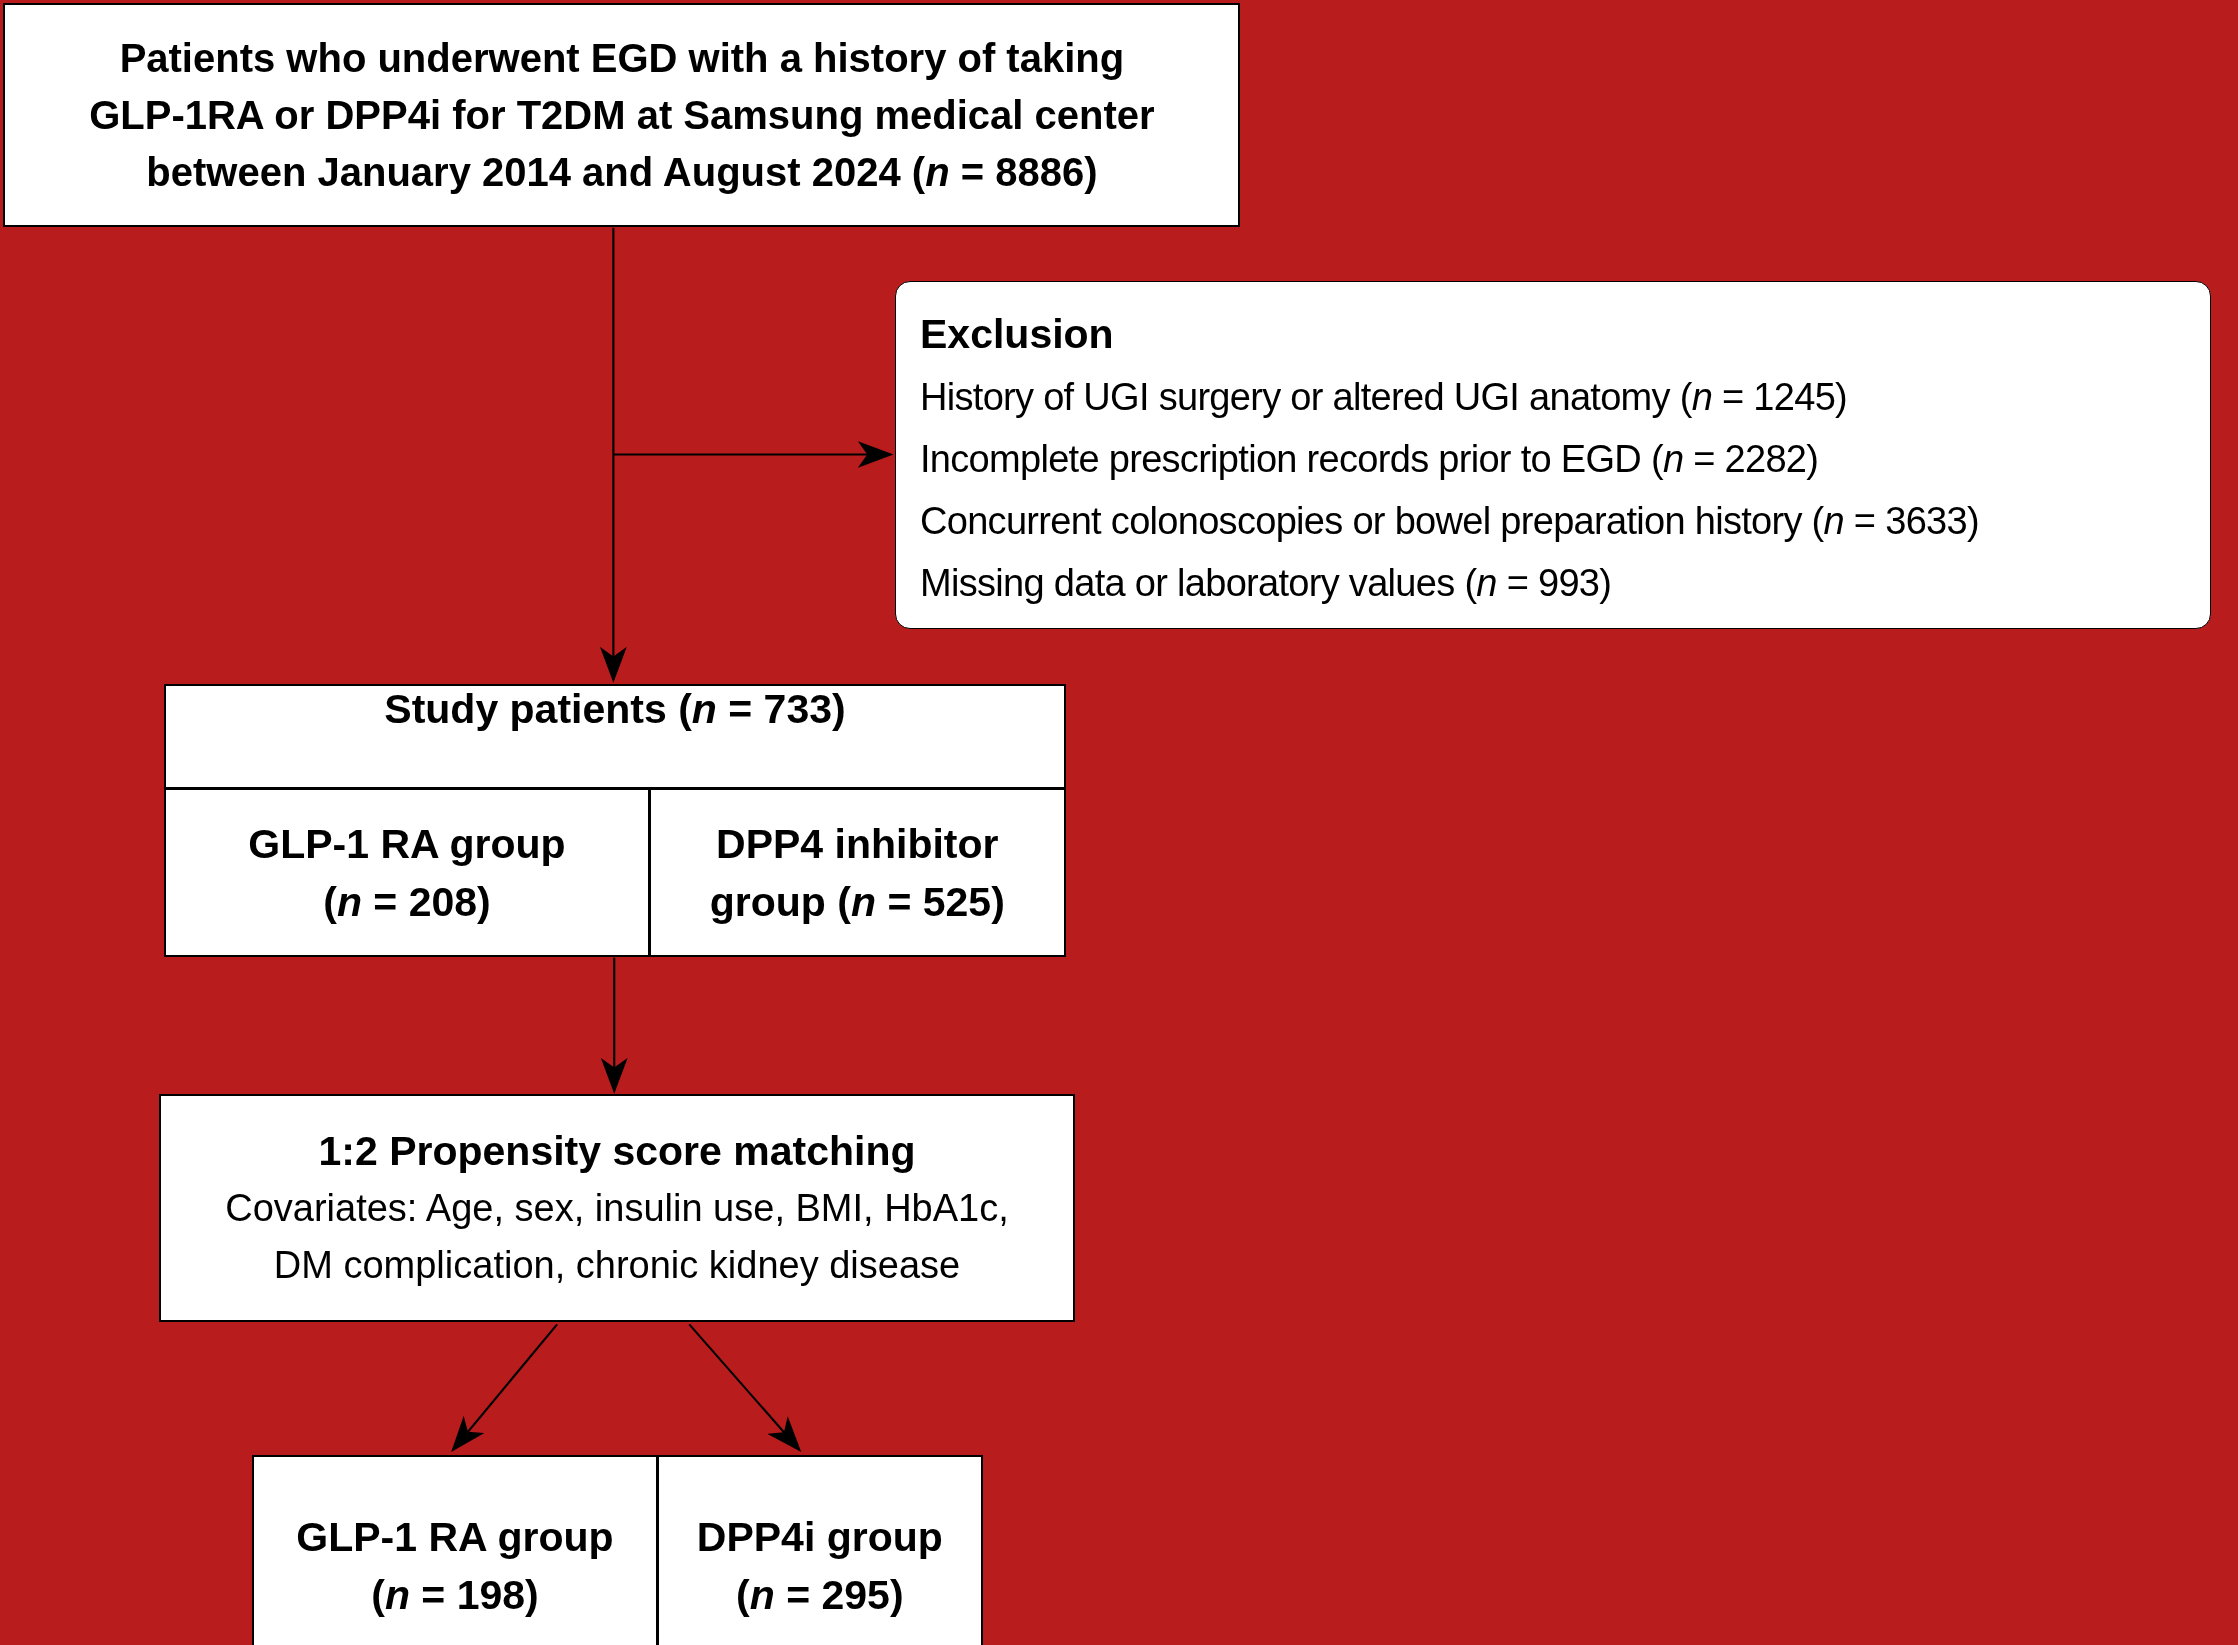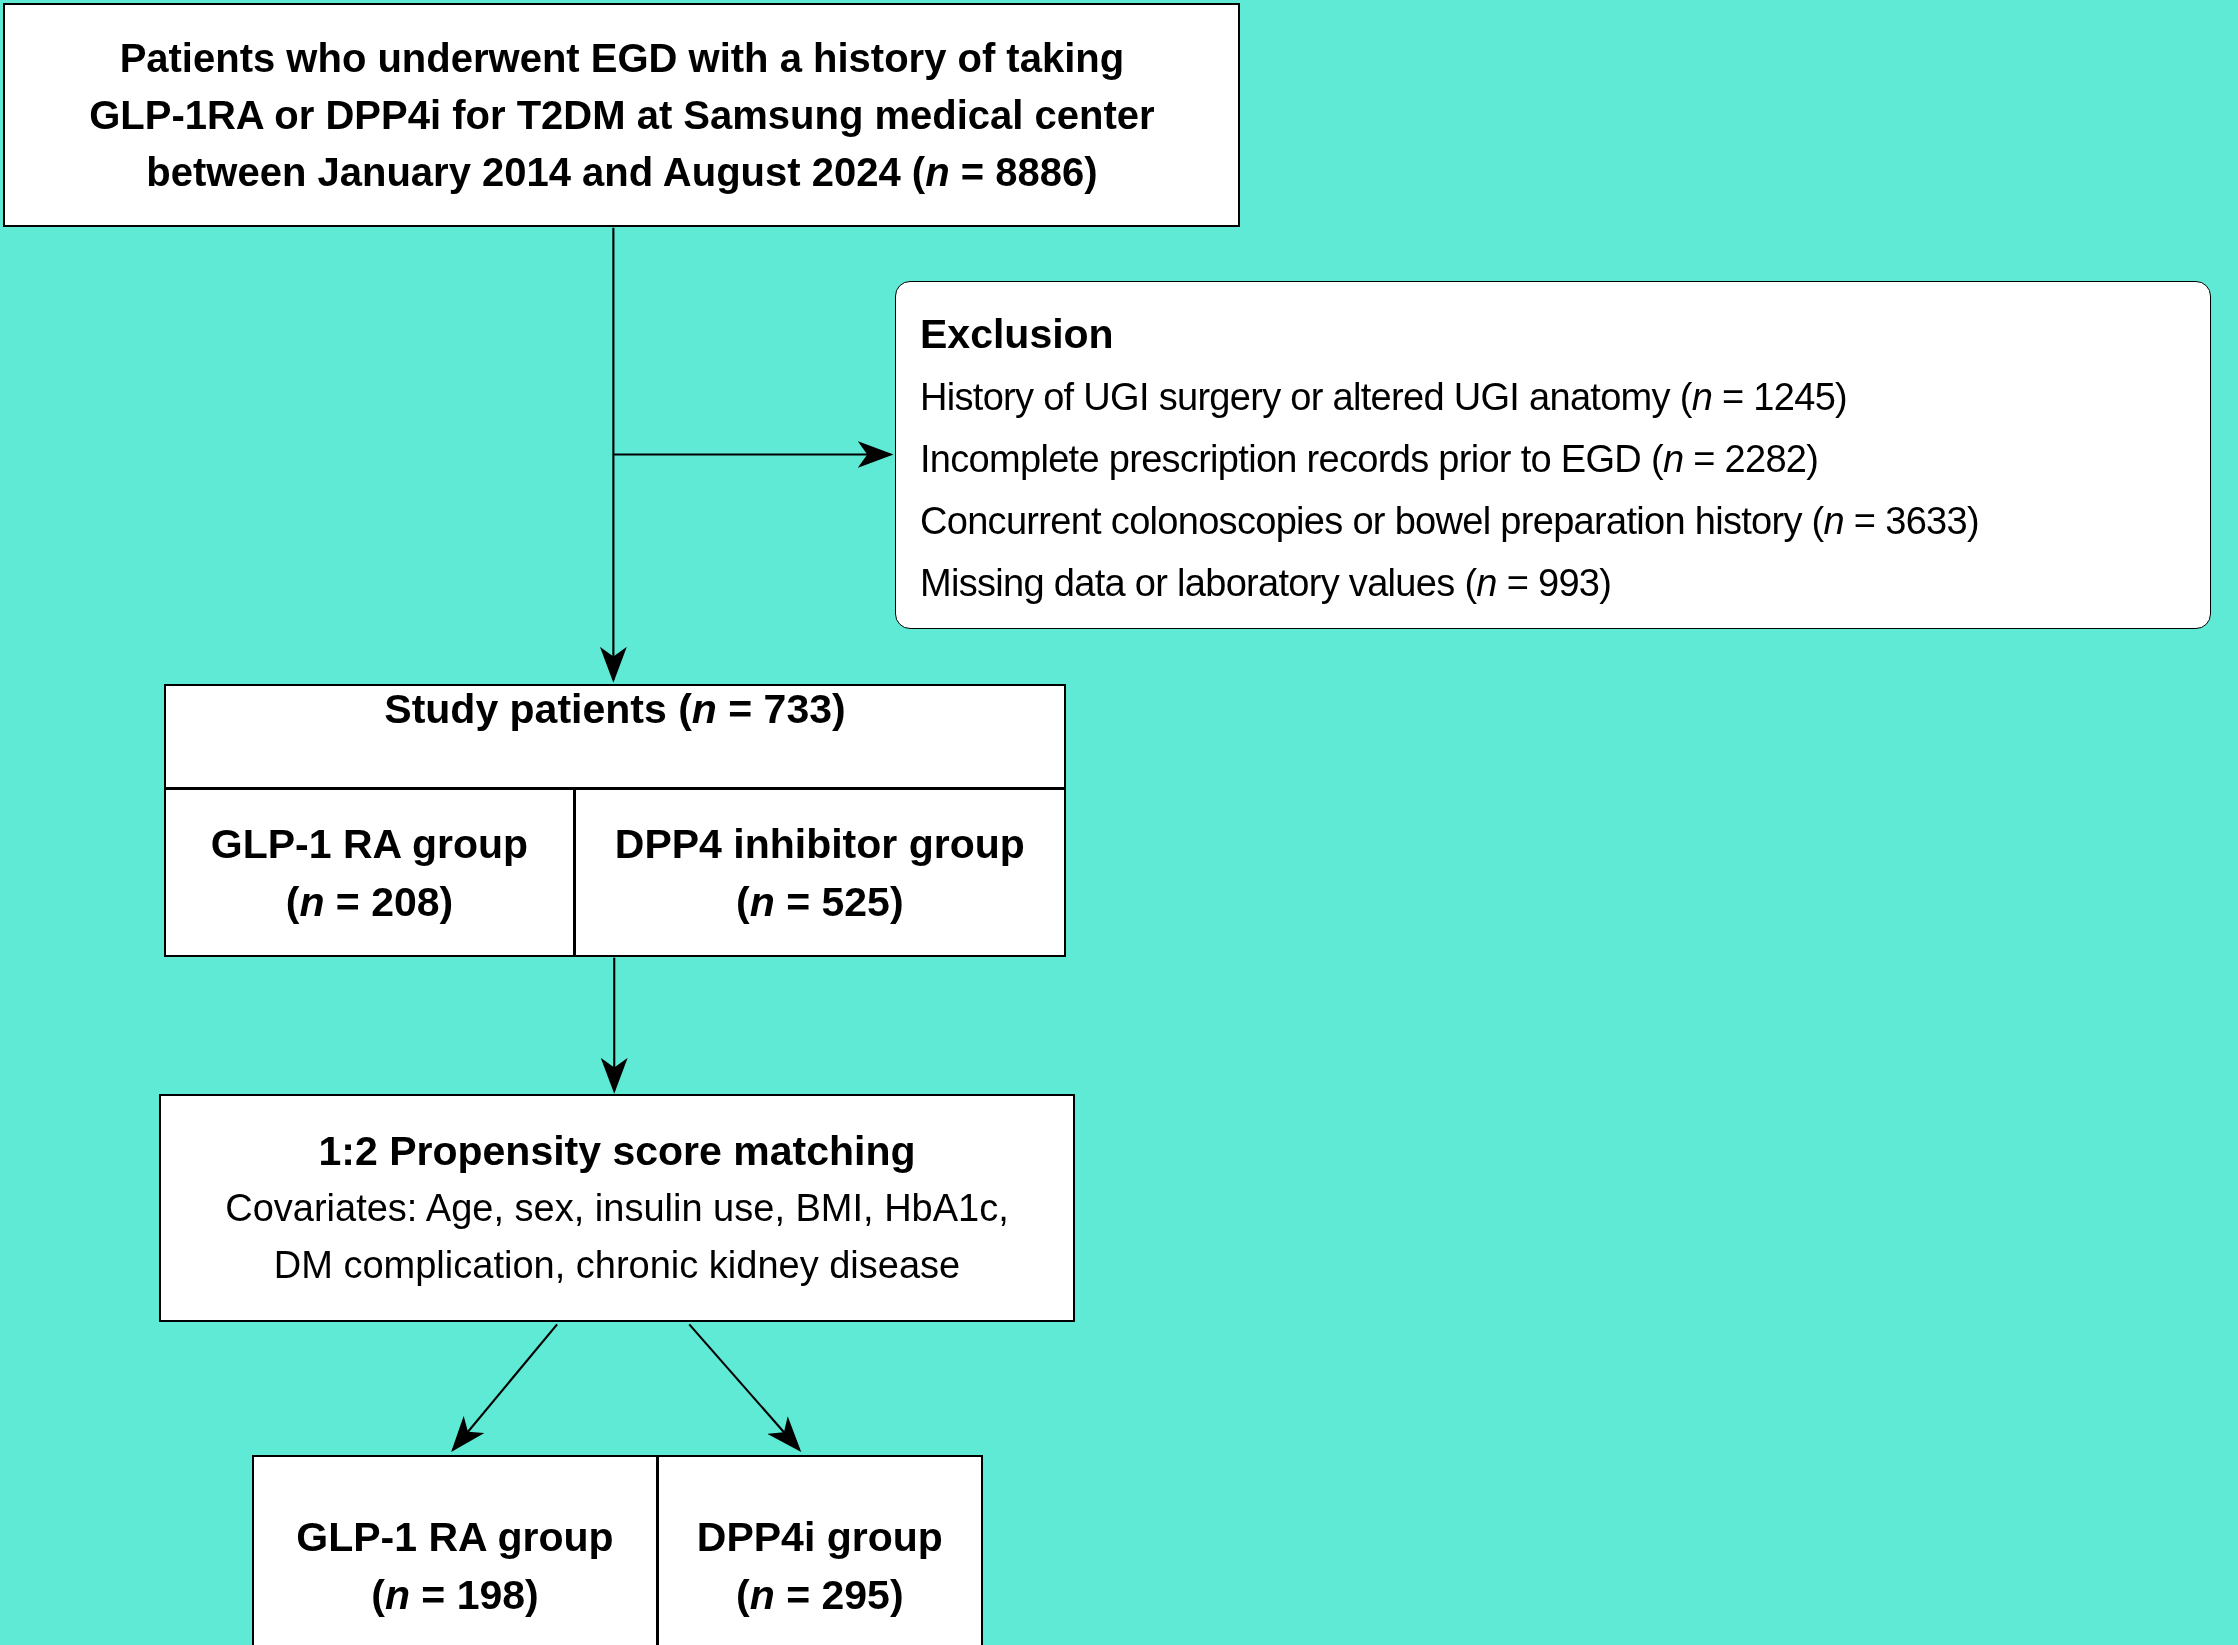--- a/index.html
+++ b/index.html
@@ -4,21 +4,21 @@
 <style>
   html, body {
     margin: 0;
     padding: 0;
     background: #ffffff;
   }
   #canvas {
     position: relative;
     width: 2239px;
     height: 1645px;
-    background: #5eead4;
+    background: #b91c1c;
     font-family: "Liberation Sans", "DejaVu Sans", sans-serif;
     color: #000000;
     overflow: hidden;
   }
   .box {
     position: absolute;
     box-sizing: border-box;
     background: #ffffff;
     border: 2.6px solid #000000;
   }
@@ -88,21 +88,21 @@
     display: flex;
     justify-content: center;
     align-items: center;
     text-align: center;
     font-weight: bold;
     font-size: 41px;
     line-height: 58px;
     padding: 0 12px;
     box-sizing: border-box;
   }
-  #study-cell-left { width: 407px; }
+  #study-cell-left { width: 482px; }
   .v-divider {
     width: 2.6px;
     background: #000000;
   }
   #study-cell-right { flex: 1; }
   
   #psm-box {
     left: 159px; top: 1094px;
     width: 916px; height: 228px;
     display: flex;

